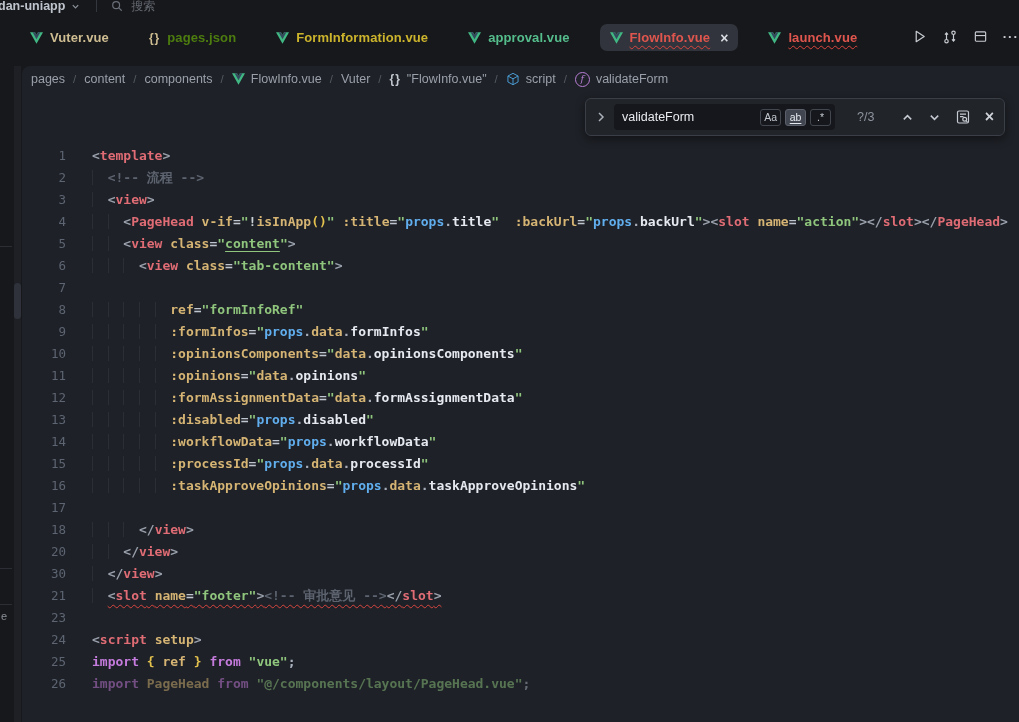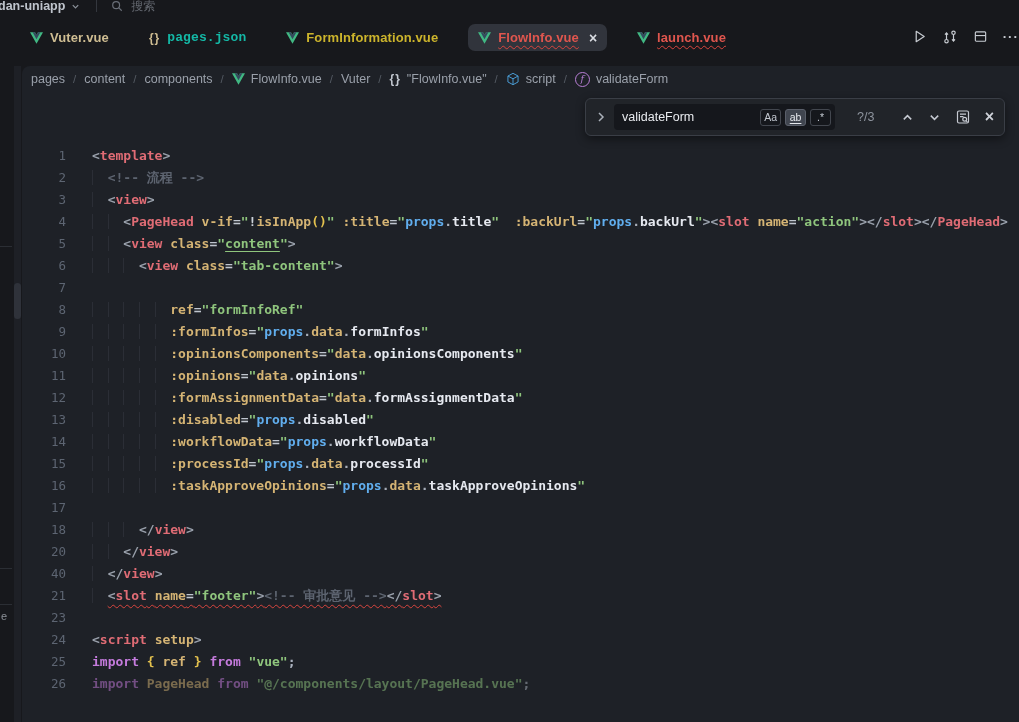--- a/index.html
+++ b/index.html
@@ -89,30 +89,39 @@
         <span style="display: flex;">
           <svg width="13" height="12" viewBox="0 0 261 226">
             <path fill="#41b883" d="M161 0l-30.5 52.9L100 0H0l130.5 226L261 0z"></path>
             <path fill="#35495e" d="M161 0l-30.5 52.9L100 0H52.2l78.3 135.6L208.8 0z"></path>
           </svg>
         </span>
         <span class="tab-label" style="color: rgb(207, 189, 146);">Vuter.vue</span>
       </div>
       <div class="tab">
         <span class="braces-ic" style="display: flex; color: rgb(207, 189, 146);">{}</span>
-        <span class="tab-label" style="color: #14b8a6; font-family: Liberation Mono, monospace;">pages.json</span>
+        <span class="tab-label" style="color: #4d7c0f;">pages.json</span>
       </div>
       <div class="tab">
         <span style="display: flex;">
           <svg width="13" height="12" viewBox="0 0 261 226">
             <path fill="#41b883" d="M161 0l-30.5 52.9L100 0H0l130.5 226L261 0z"></path>
             <path fill="#35495e" d="M161 0l-30.5 52.9L100 0H52.2l78.3 135.6L208.8 0z"></path>
           </svg>
         </span>
         <span class="tab-label" style="color: rgb(204, 180, 44);">FormInformation.vue</span>
+      </div>
+      <div class="tab">
+        <span style="display: flex;">
+          <svg width="13" height="12" viewBox="0 0 261 226">
+            <path fill="#41b883" d="M161 0l-30.5 52.9L100 0H0l130.5 226L261 0z"></path>
+            <path fill="#35495e" d="M161 0l-30.5 52.9L100 0H52.2l78.3 135.6L208.8 0z"></path>
+          </svg>
+        </span>
+        <span class="tab-label" style="color: rgb(85, 189, 140);">approval.vue</span>
       </div>
       <div class="tab active">
         <span style="display: flex;">
           <svg width="13" height="12" viewBox="0 0 261 226">
             <path fill="#41b883" d="M161 0l-30.5 52.9L100 0H0l130.5 226L261 0z"></path>
             <path fill="#35495e" d="M161 0l-30.5 52.9L100 0H52.2l78.3 135.6L208.8 0z"></path>
           </svg>
         </span>
         <span class="tab-label err" style="color: rgb(224, 86, 78);">FlowInfo.vue</span>
         <span class="tab-close">×</span>
@@ -257,20 +266,20 @@
       <div class="crow"><span class="ln">10</span><span class="lc"><span class="ind">          </span><span class="tk-attr" style="color: rgb(213, 180, 116);">:opinionsComponents</span><span class="tk-eq" style="color: rgb(192, 198, 207);">=</span><span class="tk-str" style="color: rgb(143, 197, 125);">"</span><span class="tk-attr" style="color: rgb(213, 180, 116);">data</span><span class="tk-dot" style="color: rgb(168, 174, 185);">.</span><span class="tk-wht" style="color: rgb(230, 233, 240);">opinionsComponents</span><span class="tk-str" style="color: rgb(143, 197, 125);">"</span></span></div>
       <div class="crow"><span class="ln">11</span><span class="lc"><span class="ind">          </span><span class="tk-attr" style="color: rgb(213, 180, 116);">:opinions</span><span class="tk-eq" style="color: rgb(192, 198, 207);">=</span><span class="tk-str" style="color: rgb(143, 197, 125);">"</span><span class="tk-attr" style="color: rgb(213, 180, 116);">data</span><span class="tk-dot" style="color: rgb(168, 174, 185);">.</span><span class="tk-wht" style="color: rgb(230, 233, 240);">opinions</span><span class="tk-str" style="color: rgb(143, 197, 125);">"</span></span></div>
       <div class="crow"><span class="ln">12</span><span class="lc"><span class="ind">          </span><span class="tk-attr" style="color: rgb(213, 180, 116);">:formAssignmentData</span><span class="tk-eq" style="color: rgb(192, 198, 207);">=</span><span class="tk-str" style="color: rgb(143, 197, 125);">"</span><span class="tk-attr" style="color: rgb(213, 180, 116);">data</span><span class="tk-dot" style="color: rgb(168, 174, 185);">.</span><span class="tk-wht" style="color: rgb(230, 233, 240);">formAssignmentData</span><span class="tk-str" style="color: rgb(143, 197, 125);">"</span></span></div>
       <div class="crow"><span class="ln">13</span><span class="lc"><span class="ind">          </span><span class="tk-attr" style="color: rgb(213, 180, 116);">:disabled</span><span class="tk-eq" style="color: rgb(192, 198, 207);">=</span><span class="tk-str" style="color: rgb(143, 197, 125);">"</span><span class="tk-blu" style="color: rgb(97, 174, 238);">props</span><span class="tk-dot" style="color: rgb(168, 174, 185);">.</span><span class="tk-wht" style="color: rgb(230, 233, 240);">disabled</span><span class="tk-str" style="color: rgb(143, 197, 125);">"</span></span></div>
       <div class="crow"><span class="ln">14</span><span class="lc"><span class="ind">          </span><span class="tk-attr" style="color: rgb(213, 180, 116);">:workflowData</span><span class="tk-eq" style="color: rgb(192, 198, 207);">=</span><span class="tk-str" style="color: rgb(143, 197, 125);">"</span><span class="tk-blu" style="color: rgb(97, 174, 238);">props</span><span class="tk-dot" style="color: rgb(168, 174, 185);">.</span><span class="tk-wht" style="color: rgb(230, 233, 240);">workflowData</span><span class="tk-str" style="color: rgb(143, 197, 125);">"</span></span></div>
       <div class="crow"><span class="ln">15</span><span class="lc"><span class="ind">          </span><span class="tk-attr" style="color: rgb(213, 180, 116);">:processId</span><span class="tk-eq" style="color: rgb(192, 198, 207);">=</span><span class="tk-str" style="color: rgb(143, 197, 125);">"</span><span class="tk-blu" style="color: rgb(97, 174, 238);">props</span><span class="tk-dot" style="color: rgb(168, 174, 185);">.</span><span class="tk-attr" style="color: rgb(213, 180, 116);">data</span><span class="tk-dot" style="color: rgb(168, 174, 185);">.</span><span class="tk-wht" style="color: rgb(230, 233, 240);">processId</span><span class="tk-str" style="color: rgb(143, 197, 125);">"</span></span></div>
       <div class="crow"><span class="ln">16</span><span class="lc"><span class="ind">          </span><span class="tk-attr" style="color: rgb(213, 180, 116);">:taskApproveOpinions</span><span class="tk-eq" style="color: rgb(192, 198, 207);">=</span><span class="tk-str" style="color: rgb(143, 197, 125);">"</span><span class="tk-blu" style="color: rgb(97, 174, 238);">props</span><span class="tk-dot" style="color: rgb(168, 174, 185);">.</span><span class="tk-attr" style="color: rgb(213, 180, 116);">data</span><span class="tk-dot" style="color: rgb(168, 174, 185);">.</span><span class="tk-wht" style="color: rgb(230, 233, 240);">taskApproveOpinions</span><span class="tk-str" style="color: rgb(143, 197, 125);">"</span></span></div>
       <div class="crow"><span class="ln">17</span></div>
       <div class="crow"><span class="ln">18</span><span class="lc"><span class="ind">      </span><span class="tk-ang" style="color: rgb(154, 161, 172);">&lt;/</span><span class="tk-tag" style="color: rgb(224, 108, 117);">view</span><span class="tk-ang" style="color: rgb(154, 161, 172);">&gt;</span></span></div>
       <div class="crow"><span class="ln">20</span><span class="lc"><span class="ind">    </span><span class="tk-ang" style="color: rgb(154, 161, 172);">&lt;/</span><span class="tk-tag" style="color: rgb(224, 108, 117);">view</span><span class="tk-ang" style="color: rgb(154, 161, 172);">&gt;</span></span></div>
-      <div class="crow"><span class="ln">40</span><span class="lc"><span class="ind">  </span><span class="tk-ang" style="color: rgb(154, 161, 172);">&lt;/</span><span class="tk-tag" style="color: rgb(224, 108, 117);">view</span><span class="tk-ang" style="color: rgb(154, 161, 172);">&gt;</span></span></div>
+      <div class="crow"><span class="ln">30</span><span class="lc"><span class="ind">  </span><span class="tk-ang" style="color: rgb(154, 161, 172);">&lt;/</span><span class="tk-tag" style="color: rgb(224, 108, 117);">view</span><span class="tk-ang" style="color: rgb(154, 161, 172);">&gt;</span></span></div>
       <div class="crow"><span class="ln">21</span><span class="lc"><span class="ind">  </span><span class="wavy"><span class="tk-ang" style="color: rgb(154, 161, 172);">&lt;</span><span class="tk-tag" style="color: rgb(224, 108, 117);">slot</span><span class="tk-pln" style="color: rgb(171, 178, 191);"> </span><span class="tk-attr" style="color: rgb(213, 180, 116);">name</span><span class="tk-eq" style="color: rgb(192, 198, 207);">=</span><span class="tk-str" style="color: rgb(143, 197, 125);">"footer"</span><span class="tk-ang" style="color: rgb(154, 161, 172);">&gt;</span><span class="tk-com" style="color: rgb(93, 100, 112);">&lt;!-- 审批意见 --&gt;</span><span class="tk-ang" style="color: rgb(154, 161, 172);">&lt;/</span><span class="tk-tag" style="color: rgb(224, 108, 117);">slot</span><span class="tk-ang" style="color: rgb(154, 161, 172);">&gt;</span></span></span></div>
       <div class="crow"><span class="ln">23</span><span class="lc"></span></div>
       <div class="crow"><span class="ln">24</span><span class="lc"><span class="tk-ang" style="color: rgb(154, 161, 172);">&lt;</span><span class="tk-tag" style="color: rgb(224, 108, 117);">script</span><span class="tk-pln" style="color: rgb(171, 178, 191);"> </span><span class="tk-attr" style="color: rgb(213, 180, 116);">setup</span><span class="tk-ang" style="color: rgb(154, 161, 172);">&gt;</span></span></div>
       <div class="crow"><span class="ln">25</span><span class="lc"><span class="tk-kw" style="color: rgb(197, 123, 221);">import</span><span class="tk-pln" style="color: rgb(171, 178, 191);"> </span><span class="tk-gold" style="color: rgb(227, 193, 78);">{</span><span class="tk-pln" style="color: rgb(171, 178, 191);"> </span><span class="tk-attr" style="color: rgb(213, 180, 116);">ref</span><span class="tk-pln" style="color: rgb(171, 178, 191);"> </span><span class="tk-gold" style="color: rgb(227, 193, 78);">}</span><span class="tk-pln" style="color: rgb(171, 178, 191);"> </span><span class="tk-kw" style="color: rgb(197, 123, 221);">from</span><span class="tk-pln" style="color: rgb(171, 178, 191);"> </span><span class="tk-str" style="color: rgb(143, 197, 125);">"vue"</span><span class="tk-pln" style="color: rgb(171, 178, 191);">;</span></span></div>
       <div class="crow dim"><span class="ln">26</span><span class="lc"><span class="tk-kw" style="color: rgb(197, 123, 221);">import</span><span class="tk-pln" style="color: rgb(171, 178, 191);"> </span><span class="tk-attr" style="color: rgb(213, 180, 116);">PageHead</span><span class="tk-pln" style="color: rgb(171, 178, 191);"> </span><span class="tk-kw" style="color: rgb(197, 123, 221);">from</span><span class="tk-pln" style="color: rgb(171, 178, 191);"> </span><span class="tk-str" style="color: rgb(143, 197, 125);">"@/components/layout/PageHead.vue"</span><span class="tk-pln" style="color: rgb(171, 178, 191);">;</span></span></div>
     </div>
 </div>
 
 </body></html>

